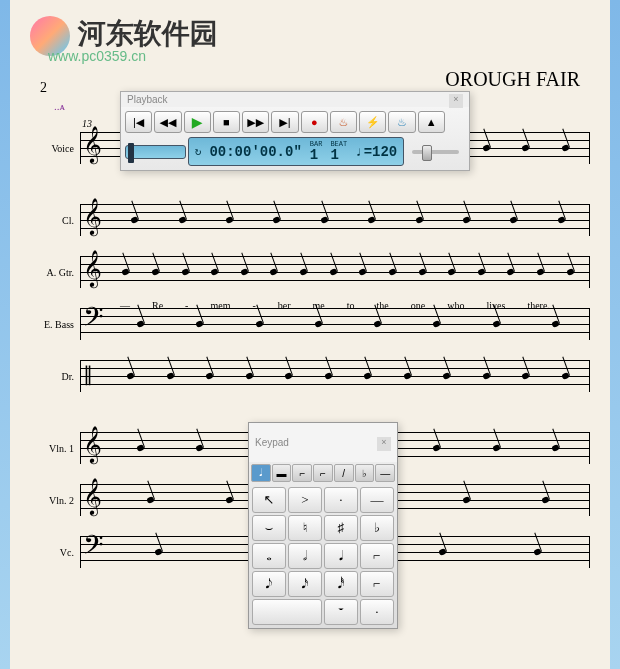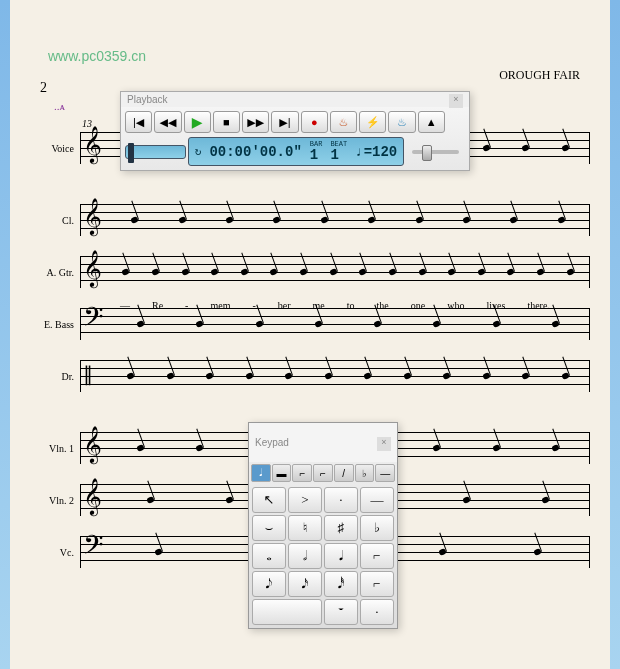--- a/index.html
+++ b/index.html
@@ -49,21 +49,21 @@
   position: absolute;
   top: 80px;
   left: 30px;
   font-size: 14px;
   font-family: "Times New Roman", serif;
 }
 .title-right {
   position: absolute;
   top: 68px;
   right: 30px;
-  font-size: 12px;
+  font-size: 20px;
   font-family: "Times New Roman", serif;
 }
 .reh-mark {
   position: absolute;
   top: 100px;
   left: 44px;
   font-size: 11px;
   font-family: serif;
   color: #8c3b9e;
 }
@@ -326,20 +326,24 @@
   align-items: center;
   justify-content: center;
   cursor: pointer;
 }
 .kp-btn.wide { grid-column: span 2; }
 </style>
 </head>
 <body>
 
 <div class="score-page">
+  <div class="watermark">
+    <span class="watermark-logo"></span>
+    <span>河东软件园</span>
+  </div>
   <div class="watermark-url">www.pc0359.cn</div>
 
   <div class="page-number">2</div>
   <div class="title-right">OROUGH FAIR</div>
   <div class="reh-mark">..ᴀ</div>
   <div class="bar-number">13</div>
 
   <div class="staves">
     <div class="stave">
       <div class="stave-label">Voice</div>

